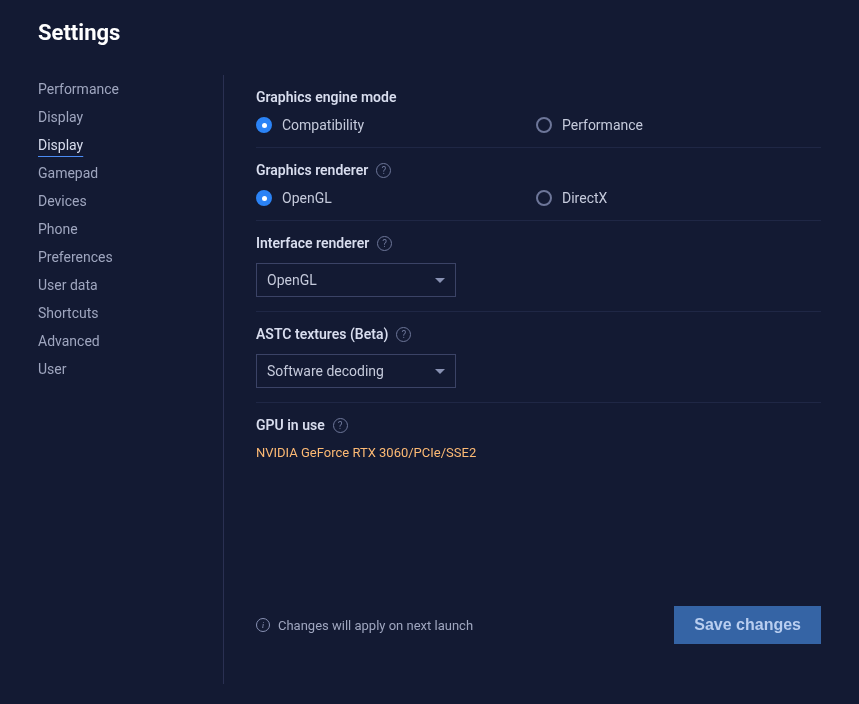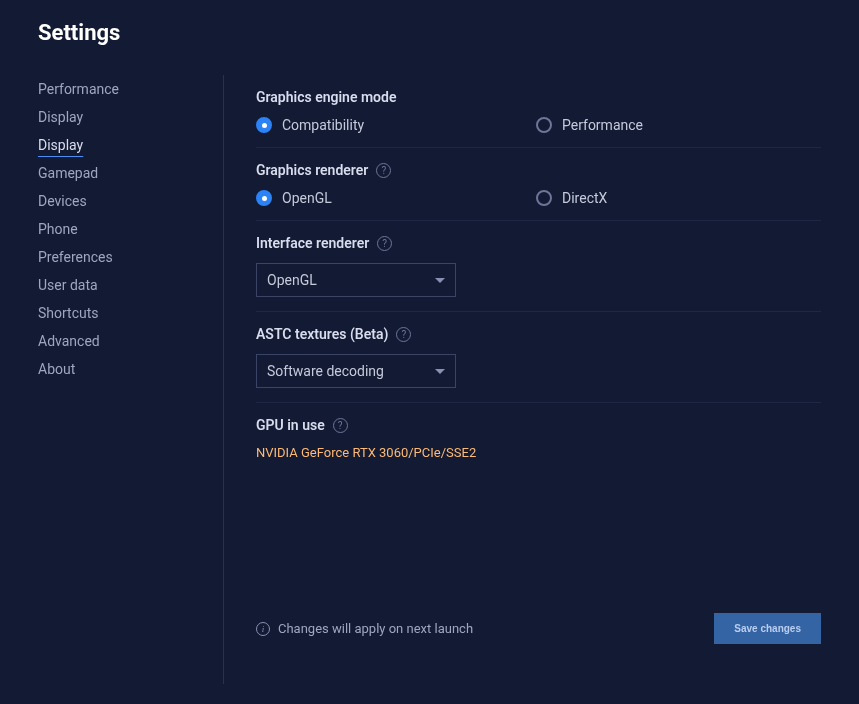--- a/index.html
+++ b/index.html
@@ -187,21 +187,21 @@
       font-size: 9px;
       color: #8891b3;
       font-style: italic;
       font-family: serif;
     }
     .save-btn {
       background: #3564a5;
       color: #b9cef0;
       border: none;
       padding: 10px 20px;
-      font-size: 10px;
+      font-size: 16px;
       font-weight: 600;
       cursor: pointer;
     }
   </style>
 </head>
 <body>
 
 <div class="container">
   <h1 class="page-title">Settings</h1>
   <div class="body">
@@ -209,21 +209,21 @@
       <div class="sidebar-item"><span class="label-text">Performance</span></div>
       <div class="sidebar-item"><span class="label-text">Display</span></div>
       <div class="sidebar-item active"><span class="label-text">Display</span></div>
       <div class="sidebar-item"><span class="label-text">Gamepad</span></div>
       <div class="sidebar-item"><span class="label-text">Devices</span></div>
       <div class="sidebar-item"><span class="label-text">Phone</span></div>
       <div class="sidebar-item"><span class="label-text">Preferences</span></div>
       <div class="sidebar-item"><span class="label-text">User data</span></div>
       <div class="sidebar-item"><span class="label-text">Shortcuts</span></div>
       <div class="sidebar-item"><span class="label-text">Advanced</span></div>
-      <div class="sidebar-item"><span class="label-text">About</span></div>
+      <div class="sidebar-item"><span class="label-text">User</span></div>
     </nav>
 
     <div class="main">
 
       <div class="section">
         <div class="section-label">Graphics engine mode</div>
         <div class="radio-row">
           <div class="radio-option selected">
             <span class="radio-circle"></span>
             <span class="radio-label">Compatibility</span>

